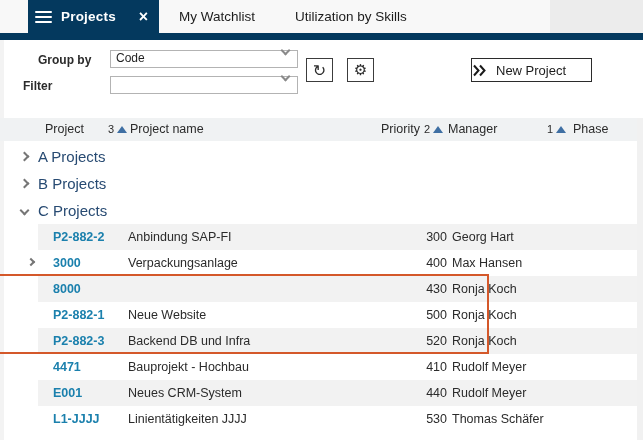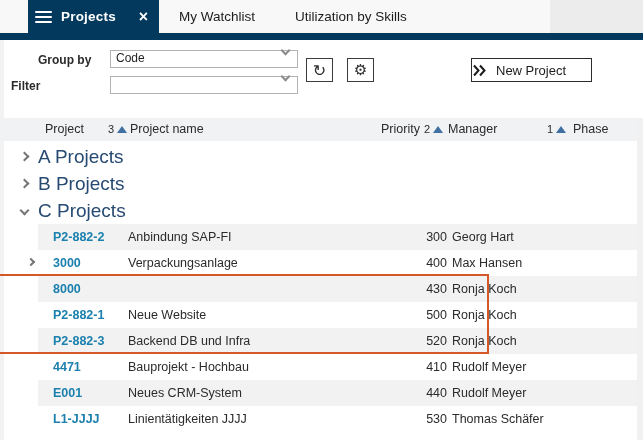--- a/index.html
+++ b/index.html
@@ -22,21 +22,21 @@
 
   .navybar { position:absolute; top:33px; left:0; width:643px; height:7px; background:#04395e; }
 
   
   .left-strip { position:absolute; left:0; top:40px; width:4px; height:400px; background:#f3f3f3; }
   .right-strip { position:absolute; right:0; top:118px; width:6px; height:322px; background:#f1f1f1; }
 
   
   .toolbar-label { position:absolute; font-size:12px; font-weight:700; color:#2b2b2b; }
   .lbl-groupby { left:22px; top:53px;margin-left:16px; }
-  .lbl-filter  { left:11px; top:79px; }
+  .lbl-filter  { left:23px; top:79px; }
   .select { position:absolute; left:110px; width:188px; height:18px; border:1px solid #b3b3b3; background:#fff; display:flex; align-items:flex-start; cursor:pointer; }
   .sel-groupby { top:50px; }
   .sel-filter  { top:76px; }
   .select .val { font-size:12px; padding-left:5px; color:#1f1f1f; flex:1; }
   .sel-chev { width:7px; height:7px; border-right:2px solid #8a8a8a; border-bottom:2px solid #8a8a8a; transform:rotate(45deg); margin:-4px 8px 0 0; }
 
   .icon-btn { position:absolute; top:58px; width:27px; height:24px; border:1px solid #3c3c3c; background:#fff; display:flex; align-items:center; justify-content:center; cursor:pointer; font-size:16px; color:#2b2b2b; }
   .btn-refresh { left:306px; }
   .btn-gear { left:347px; font-size:15px; }
   .btn-new { position:absolute; left:471px; top:58px; width:121px; height:24px; border:1px solid #2b2b2b; background:#fff; display:flex; align-items:center; gap:9px; padding-left:0; cursor:pointer; }
@@ -47,21 +47,21 @@
   .thead span { position:absolute; line-height:23px; cursor:pointer; }
   .th-project { left:45px; } .th-name { left:130px; } .th-priority { left:381px; } .th-manager { left:448px; } .th-phase { left:573px; }
   .sort { display:flex; align-items:center; height:23px; }
   .sort-project { left:108px; } .sort-priority { left:424px; } .sort-manager { left:547px; }
   .sort b { font-size:11px; font-weight:400; line-height:23px; }
   .tri { width:0; height:0; border-left:5px solid transparent; border-right:5px solid transparent; border-bottom:7px solid #3f6fa3; margin-left:3px; margin-top:-1px; }
 
   
   .table-body { position:absolute; top:143px; left:0; width:637px; }
   .group-row { height:27px; position:relative; cursor:pointer; }
-  .group-label { position:absolute; left:38px; line-height:27px; font-size:19px; color:#274a72;text-align:right; }
+  .group-label { position:absolute; left:38px; line-height:27px; font-size:15px; color:#274a72;text-align:right; }
   .chev { position:absolute; width:7px; height:7px; border-right:2px solid #767676; border-bottom:2px solid #767676; }
   .group-row .chev { left:21px; top:10px; }
   .chev.right { transform:rotate(-45deg); }
   .chev.down  { transform:rotate(45deg); }
   .data-row { height:26px; margin-left:38px; width:599px; position:relative; font-size:12.5px; cursor:pointer; }
   .data-row.alt { background:#f2f2f2; }
   .data-row .chev.small { left:-10px; top:9px; width:6px; height:6px; }
   .cell { position:absolute; line-height:26px; white-space:nowrap; }
   .c-code { left:15px; color:#1b80ad; font-weight:700; }
   .c-name { left:90px; color:#2b2b2b; }

